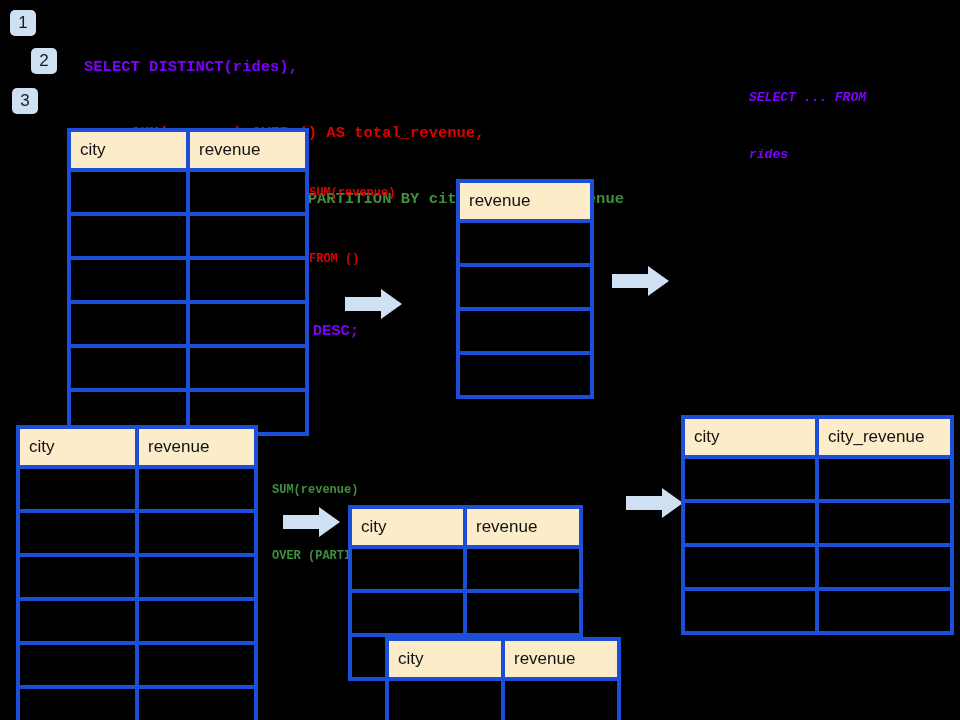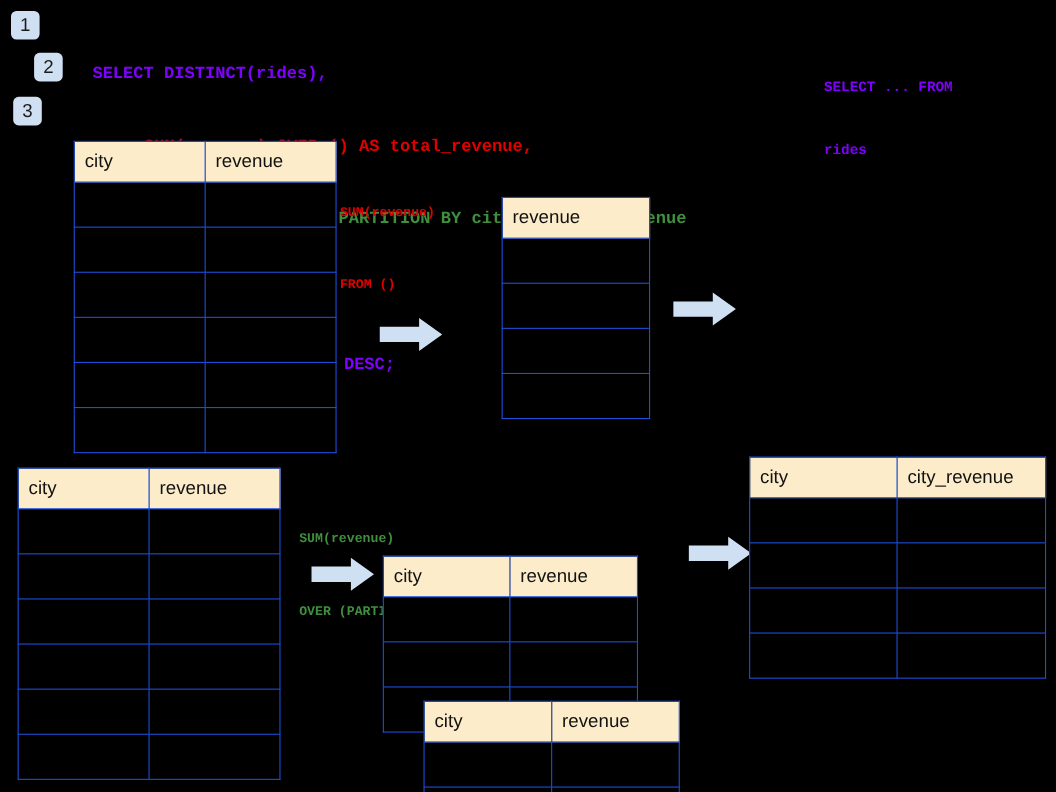--- a/index.html
+++ b/index.html
@@ -65,21 +65,21 @@
   }
 
   
   .tbl {
     position: absolute;
     border-collapse: collapse;
     table-layout: fixed;
     background: #000;
   }
   .tbl th, .tbl td {
-    border: 1px solid #1d4ed8;
+    border: 4px solid #1d4ed8;
     padding: 0;
     margin: 0;
   }
   .tbl th {
     background: #fcecc9;
     color: #111;
     font-family: "Liberation Sans", sans-serif;
     font-size: 17px;
     font-weight: normal;
     text-align: left;
@@ -108,21 +108,21 @@
 <div class="step-badge" style="left:12px; top:88px;">3</div>
 
 <div class="sql-block" style="left:84px; top:12px;">
   <div class="sql-line c-purple" style="margin-left:0px;">SELECT DISTINCT(rides),</div>
   <div class="sql-line c-red" style="margin-left:47px;">SUM(revenue) OVER () AS total_revenue,</div>
   <div class="sql-line c-green" style="margin-left:47px;">SUM(revenue) OVER (PARTITION BY city) as city_revenue</div>
   <div class="sql-line c-purple" style="margin-left:24px;">FROM rides</div>
   <div class="sql-line c-purple" style="margin-left:24px;">ORDER by city_revenue DESC;</div>
 </div>
 
-<div class="side-note c-purple" style="left:749px; top:32px;">
+<div class="side-note c-purple" style="left:749px; top:50px;font-style:italic;">
   <div>SELECT ... FROM</div>
   <div>rides</div>
 </div>
 
 <div class="annot c-red" style="left:309px; top:138px;">
   <div>SUM(revenue)</div>
   <div>FROM ()</div>
 </div>
 
 <div class="annot c-green" style="left:272px; top:435px;">

